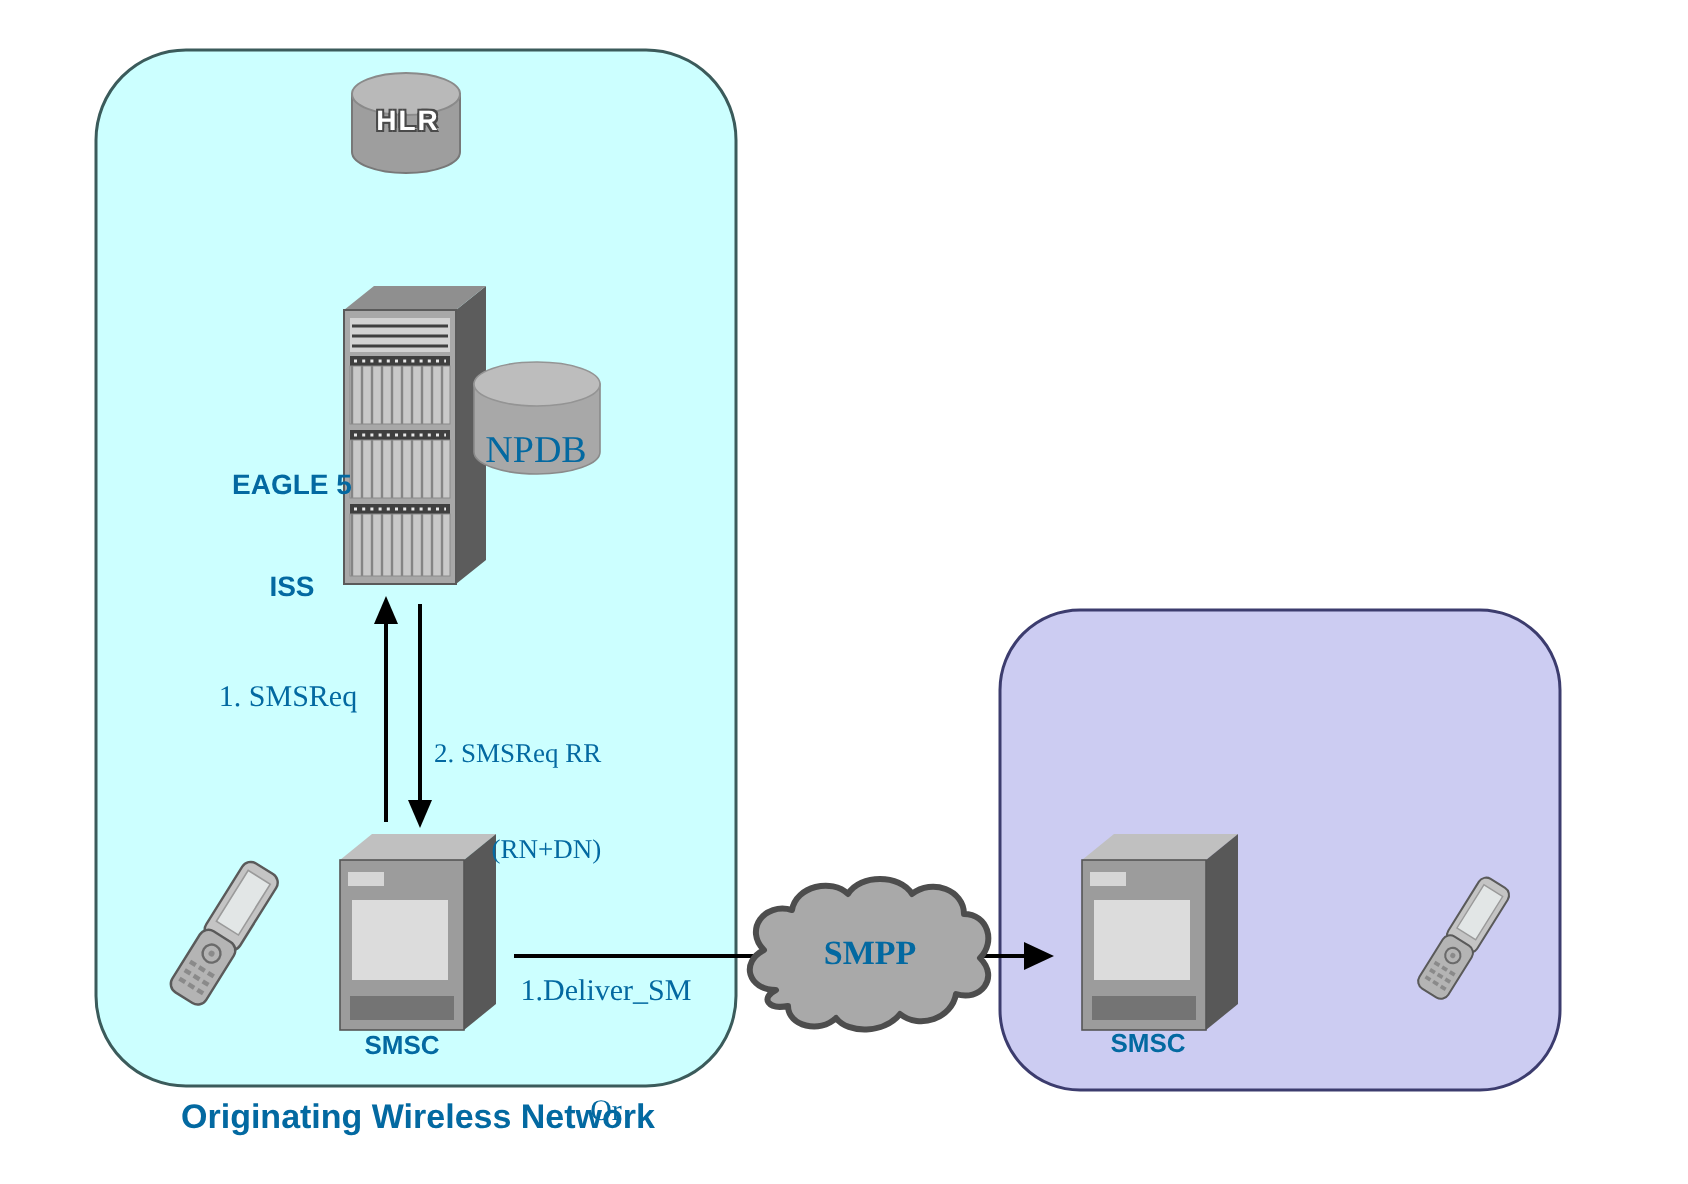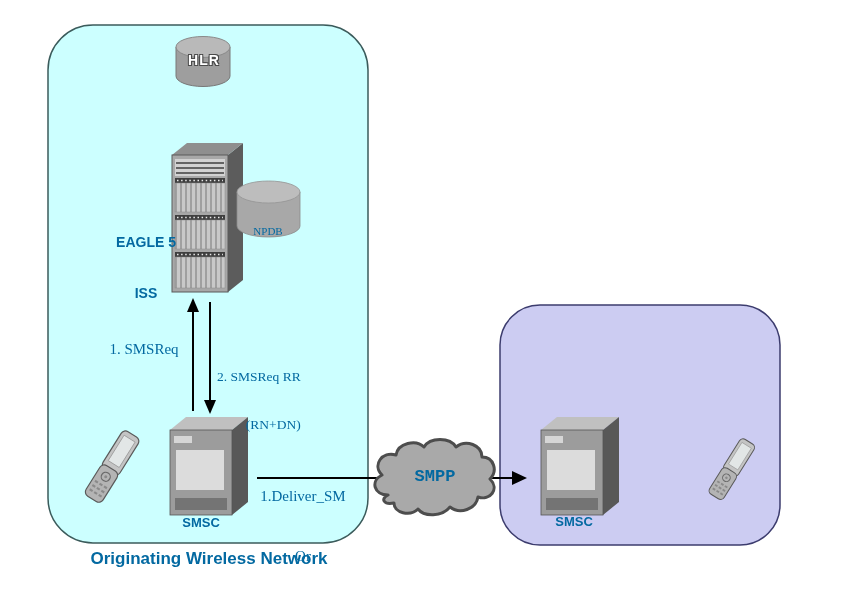--- a/index.html
+++ b/index.html
@@ -27,25 +27,25 @@
   .serif { font-family: "Liberation Serif", "DejaVu Serif", serif; }
 
   .hlr-label {
     left: 173px; top: 52px; width: 62px;
     font-size: 14px; letter-spacing: 1px;
     color: #ffffff;
     text-shadow: -1px -1px 0 #4a4a4a, 1px -1px 0 #4a4a4a,
                  -1px 1px 0 #4a4a4a, 1px 1px 0 #4a4a4a;
   }
   .eagle-label { left: 104px; top: 200px; width: 84px; font-size: 14px; line-height: 17px; }
-  .npdb-label  { left: 239px; top: 225px; width: 58px; font-size: 11px; }
+  .npdb-label  { left: 239px; top: 215px; width: 58px; font-size: 19px; }
   .step1-label { left: 95px;  top: 341px; width: 98px;  font-size: 15px; }
   .step2-label { left: 217px; top: 337px; font-size: 13.5px; line-height: 16px; text-align: right; }
   .step3-label { left: 250px; top: 446px; width: 106px; font-size: 15px; line-height: 20px; }
-  .smpp-label  { left: 398px; top: 467px; width: 74px;  font-size: 17px; font-weight: bold; font-family: Liberation Mono, monospace; }
+  .smpp-label  { left: 398px; top: 467px; width: 74px;  font-size: 17px; font-weight: bold; }
   .smsc-orig-label  { left: 167px; top: 515px; width: 68px; font-size: 13px; }
   .smsc-recip-label { left: 540px; top: 514px; width: 68px; font-size: 13px; }
   .orig-caption  { left: 48px;  top: 549px; width: 322px; font-size: 17px; }
   .recip-caption { left: 538px; top: 549px; width: 280px; font-size: 17px; }
 </style>
 </head>
 <body>
 
 <div class="stage">
 

